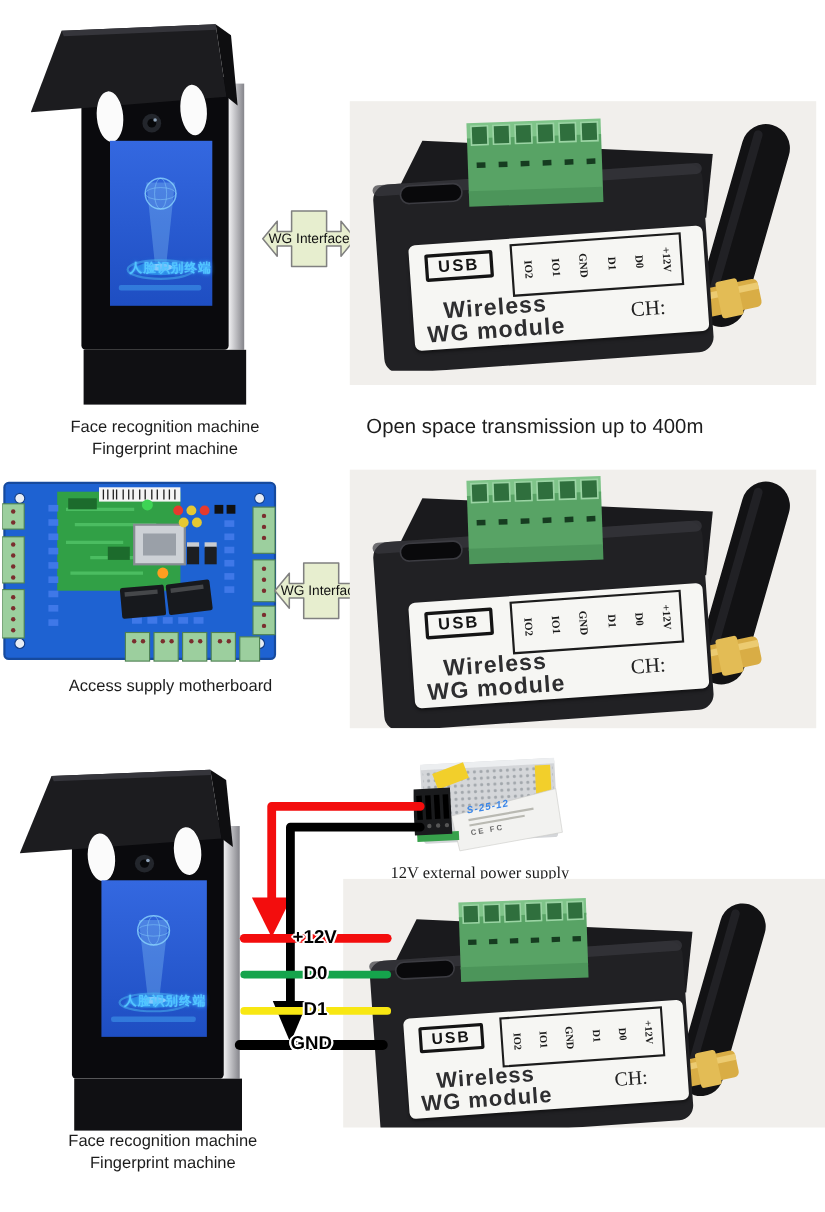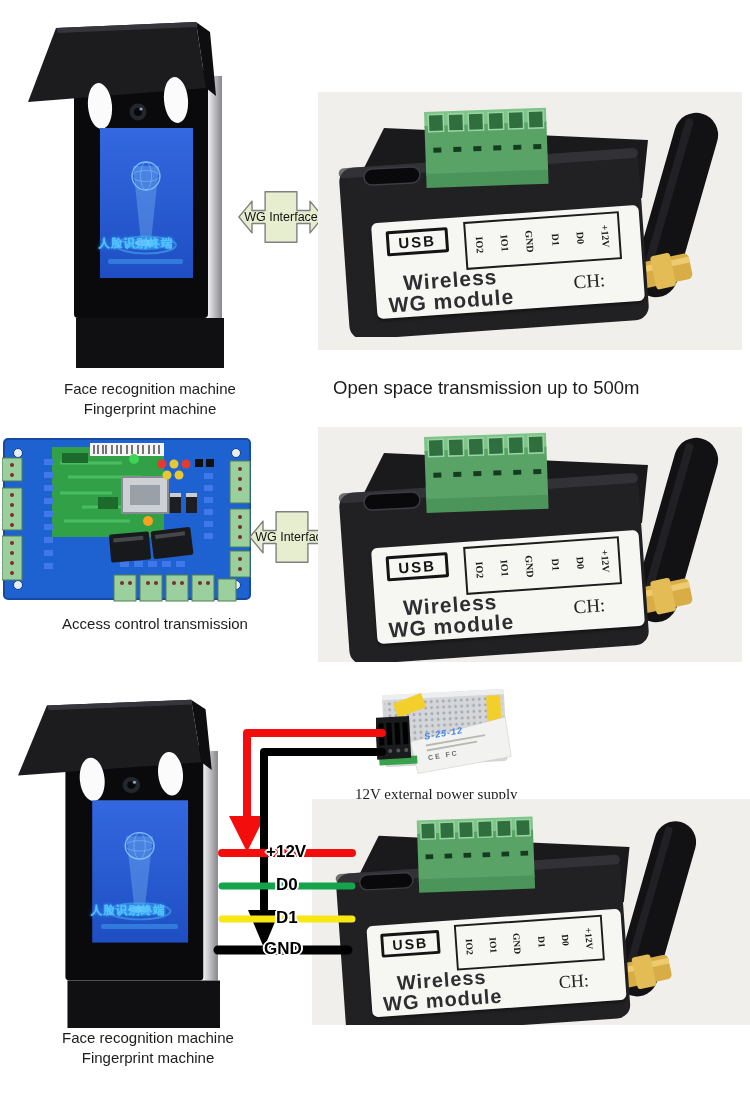--- a/index.html
+++ b/index.html
@@ -33,21 +33,21 @@
 
   
   .wg-arrow{position:absolute;}
   .wg-arrow svg{position:absolute;left:0;top:0;}
   .wg-arrow .lbl{position:absolute;left:0;right:0;top:50%;transform:translateY(-52%);
                  text-align:center;font-size:12.5px;color:#111;}
 
   
   .machine{position:absolute;}
   .machine svg{position:absolute;left:0;top:0;width:100%;height:100%;}
-  .scr-cn{position:absolute;left:36%;width:48%;top:62.5%;text-align:left;font-size:11.5px;
+  .scr-cn{position:absolute;left:36%;width:48%;top:62.5%;text-align:right;font-size:11.5px;
           font-weight:bold;color:#52c6ff;letter-spacing:1px;white-space:nowrap;
           text-shadow:0 0 5px rgba(40,150,255,.95),0 0 2px rgba(120,210,255,.9);font-family:Liberation Mono, monospace;}
   .scr-sub{position:absolute;left:41%;width:38%;top:69%;height:5px;background:rgba(80,190,255,.38);border-radius:2px;}
 
   
   .psu{position:absolute;}
   .psu svg{position:absolute;left:0;top:0;width:100%;height:100%;}
   .psu-side{position:absolute;left:36%;top:40%;width:60%;height:50%;transform:rotate(-10deg);}
   .psu-brand{font-size:9px;font-weight:800;font-style:italic;color:#3a86e8;letter-spacing:1px;}
   .psu-spec{height:2px;background:#b9b9b2;margin:3px 0;width:70%;}
@@ -167,21 +167,21 @@
         <div class="m-name2">WG module</div>
         <div class="m-ch">CH:</div>
       </div>
     </div>
   </div>
 
   <div class="caption" style="left:40px;top:379px;width:220px;">
     <div>Face recognition machine</div>
     <div>Fingerprint machine</div>
   </div>
-  <div class="big-note" style="left:333px;top:377px;">Open space transmission up to 500m</div>
+  <div class="big-note" style="left:333px;top:377px;">Open space transmission up to 400m</div>
 
   <div class="abs" style="left:2px;top:433px;width:250px;height:172px;">
     <svg width="250" height="172" viewBox="0 0 250 172">
       <rect x="2" y="6" width="246" height="160" rx="4" fill="#1e62d2" stroke="#164a9e" stroke-width="2"></rect>
       <circle cx="16" cy="20" r="4.5" fill="#e8edf5" stroke="#123c86"></circle>
         <circle cx="234" cy="20" r="4.5" fill="#e8edf5" stroke="#123c86"></circle>
       <circle cx="16" cy="152" r="4.5" fill="#e8edf5" stroke="#123c86"></circle>
         <circle cx="234" cy="152" r="4.5" fill="#e8edf5" stroke="#123c86"></circle>
       <rect x="50" y="14" width="112" height="90" fill="#31a046"></rect>
       <path d="M58 30 H120 M66 44 H140 M58 60 H110 M80 74 H150 M62 88 H128" stroke="#53c468" stroke-width="3" fill="none" opacity="0.8"></path>
@@ -337,21 +337,21 @@
               <i>+12V</i>
             </span>
         </div>
         <div class="m-name1">Wireless</div>
         <div class="m-name2">WG module</div>
         <div class="m-ch">CH:</div>
       </div>
     </div>
   </div>
 
-  <div class="caption" style="left:15px;top:614px;width:280px;">Access control transmission</div>
+  <div class="caption" style="left:15px;top:614px;width:280px;">Access supply motherboard</div>
 
   <div class="machine" style="left:18px;top:694px;width:202px;height:334px;">
     <svg viewBox="0 0 196 352" preserveAspectRatio="none">
       <defs>
         <linearGradient id="scrB" x1="0" y1="0" x2="0" y2="1">
           <stop offset="0" stop-color="#3468e0"></stop>
             <stop offset="1" stop-color="#1e4ec2"></stop>
         </linearGradient>
         <linearGradient id="silB" x1="0" y1="0" x2="1" y2="0">
           <stop offset="0" stop-color="#efeff1"></stop>

